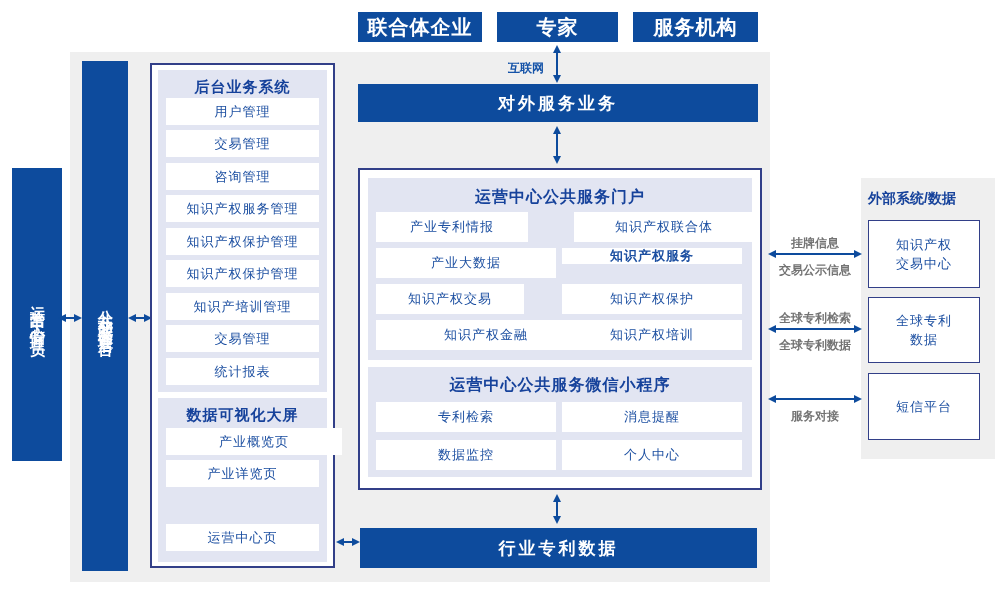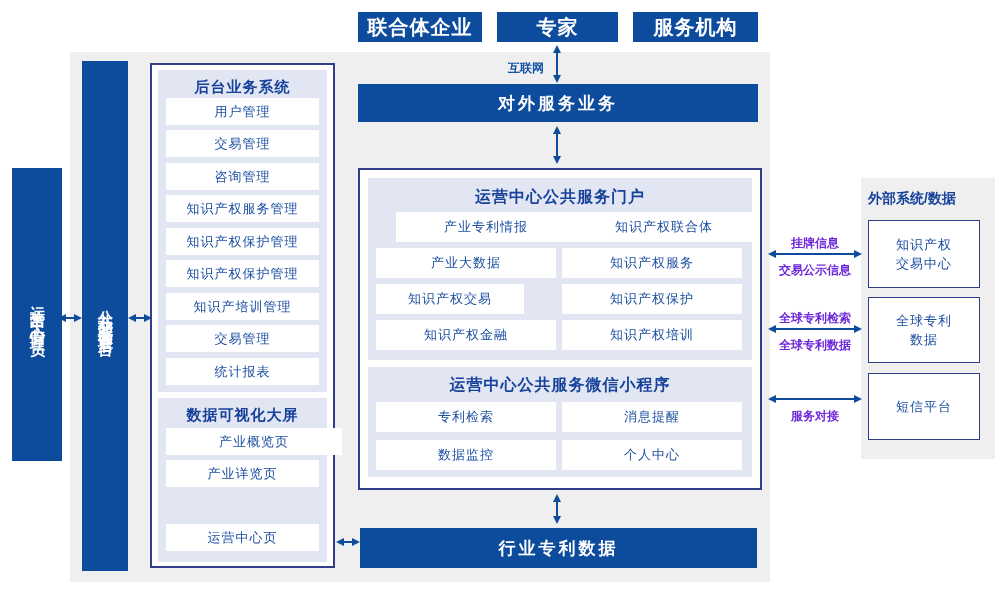--- a/index.html
+++ b/index.html
@@ -26,21 +26,21 @@
   .panel{position:absolute;background:var(--lav);}
   .panel-title{position:absolute;left:0;right:0;text-align:center;color:var(--hdr);
                font-weight:bold;font-size:15px;letter-spacing:1px;}
   .item{position:absolute;background:#fff;color:var(--txt);font-size:13px;
         display:flex;align-items:center;justify-content:center;letter-spacing:1px;}
   .rp-title{position:absolute;color:var(--hdr);font-weight:bold;font-size:14px;}
   .rp-box{position:absolute;background:#fff;border:1.5px solid var(--navy);
           box-sizing:border-box;color:var(--txt);font-size:13px;display:flex;
           align-items:center;justify-content:center;text-align:center;
           white-space:pre-line;line-height:1.5;letter-spacing:1px;}
-  .linklabel{position:absolute;width:94px;text-align:center;color:#6d28d9;
+  .linklabel{position:absolute;width:94px;text-align:center;color:#737373;
              font-size:12px;font-weight:bold;}
   .inet{position:absolute;color:#1553a8;font-size:12px;font-weight:bold;text-align:right;}
   
   .harrow{position:absolute;height:2px;background:var(--blue);}
   .harrow::before{content:"";position:absolute;left:-8px;top:-3px;width:0;height:0;
     border-top:4px solid transparent;border-bottom:4px solid transparent;
     border-right:8px solid var(--blue);}
   .harrow::after{content:"";position:absolute;right:-8px;top:-3px;width:0;height:0;
     border-top:4px solid transparent;border-bottom:4px solid transparent;
     border-left:8px solid var(--blue);}
@@ -95,27 +95,27 @@
       <div class="item" style="left:8px;top:30px;width:176px;height:27px;">产业概览页</div>
       <div class="item" style="left:8px;top:62px;width:153px;height:27px;">产业详览页</div>
       <div class="item" style="left:8px;top:126px;width:153px;height:27px;">运营中心页</div>
     </div>
   </div>
 
   <div class="abs outerbox" style="left:358px;top:168px;width:404px;height:322px;">
 
     <div class="panel" style="left:8px;top:8px;width:384px;height:182px;">
       <div class="panel-title" style="top:9px;font-size:16px;">运营中心公共服务门户</div>
-      <div class="item" style="left:8px;top:34px;width:180px;height:30px;margin-left:20px;">产业专利情报</div>
+      <div class="item" style="left:8px;top:34px;width:152px;height:30px;">产业专利情报</div>
       <div class="item" style="left:206px;top:34px;width:180px;height:30px;">知识产权联合体</div>
       <div class="item" style="left:8px;top:70px;width:180px;height:30px;">产业大数据</div>
-      <div class="item" style="left:194px;top:70px;width:180px;height:30px;">知识产权服务</div>
+      <div class="item" style="left:194px;top:70px;width:180px;height:16px;font-weight:bold;">知识产权服务</div>
       <div class="item" style="left:8px;top:106px;width:148px;height:30px;">知识产权交易</div>
       <div class="item" style="left:194px;top:106px;width:180px;height:30px;">知识产权保护</div>
-      <div class="item" style="left:8px;top:142px;width:180px;height:30px;">知识产权金融</div>
+      <div class="item" style="left:8px;top:142px;width:180px;height:30px;padding-left:20px;">知识产权金融</div>
       <div class="item" style="left:194px;top:142px;width:180px;height:30px;">知识产权培训</div>
     </div>
 
     <div class="panel" style="left:8px;top:197px;width:384px;height:110px;">
       <div class="panel-title" style="top:8px;font-size:16px;">运营中心公共服务微信小程序</div>
       <div class="item" style="left:8px;top:35px;width:180px;height:30px;">专利检索</div>
       <div class="item" style="left:194px;top:35px;width:180px;height:30px;">消息提醒</div>
       <div class="item" style="left:8px;top:73px;width:180px;height:30px;">数据监控</div>
       <div class="item" style="left:194px;top:73px;width:180px;height:30px;">个人中心</div>
     </div>

